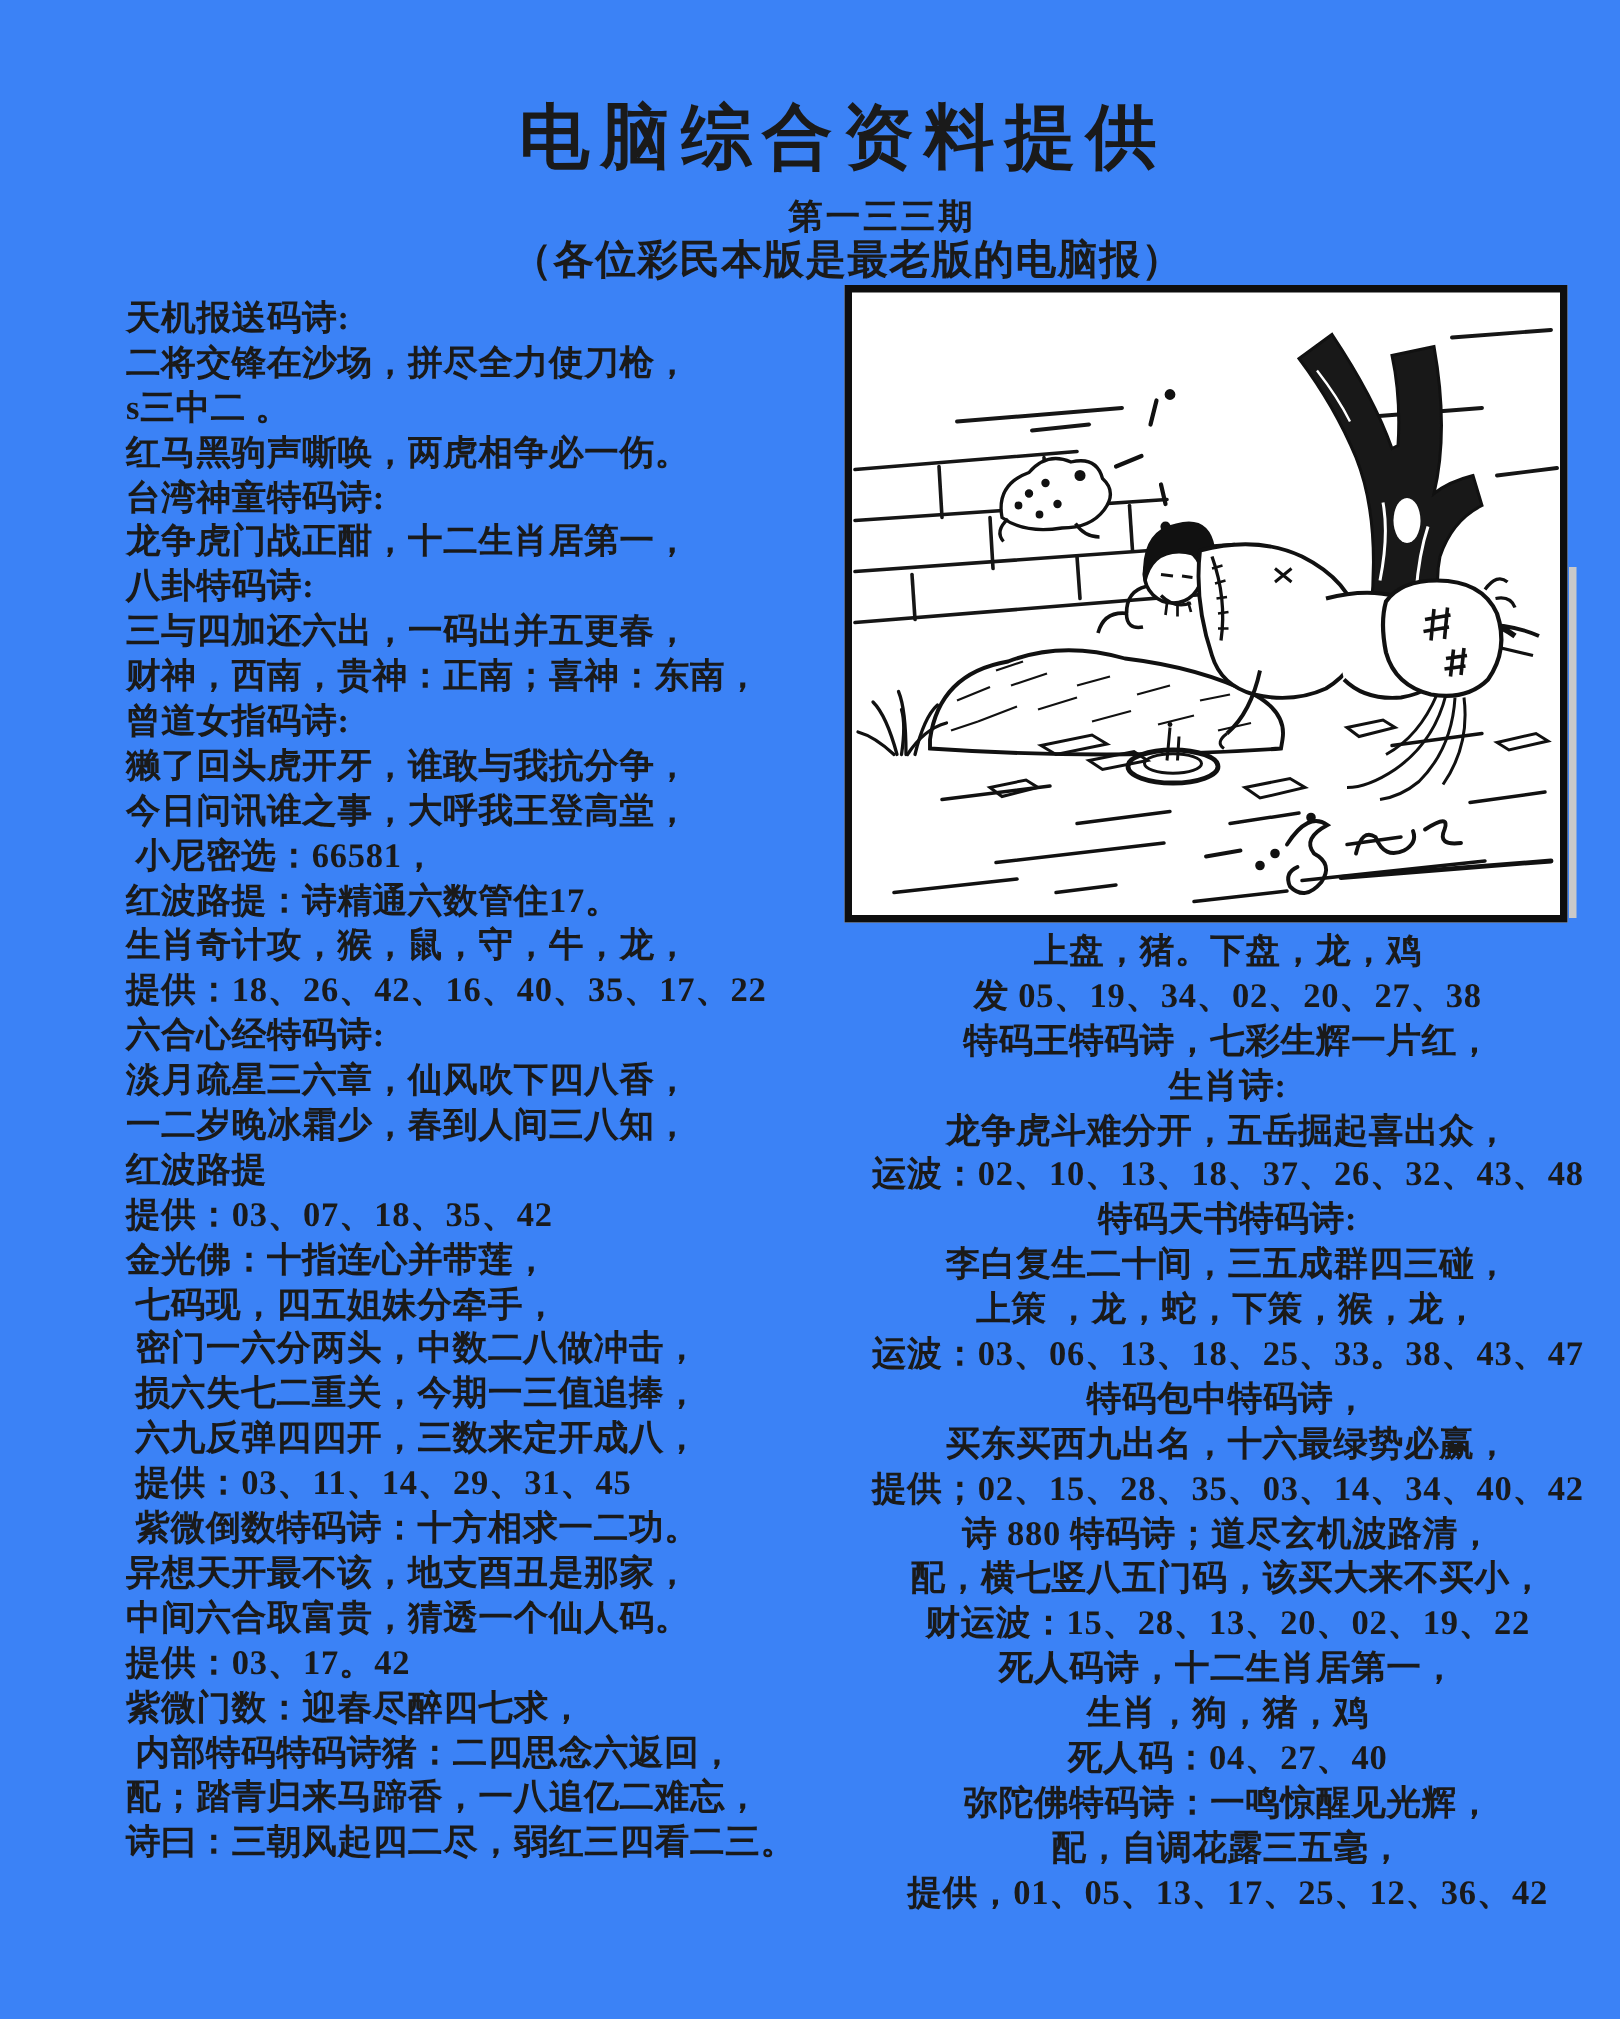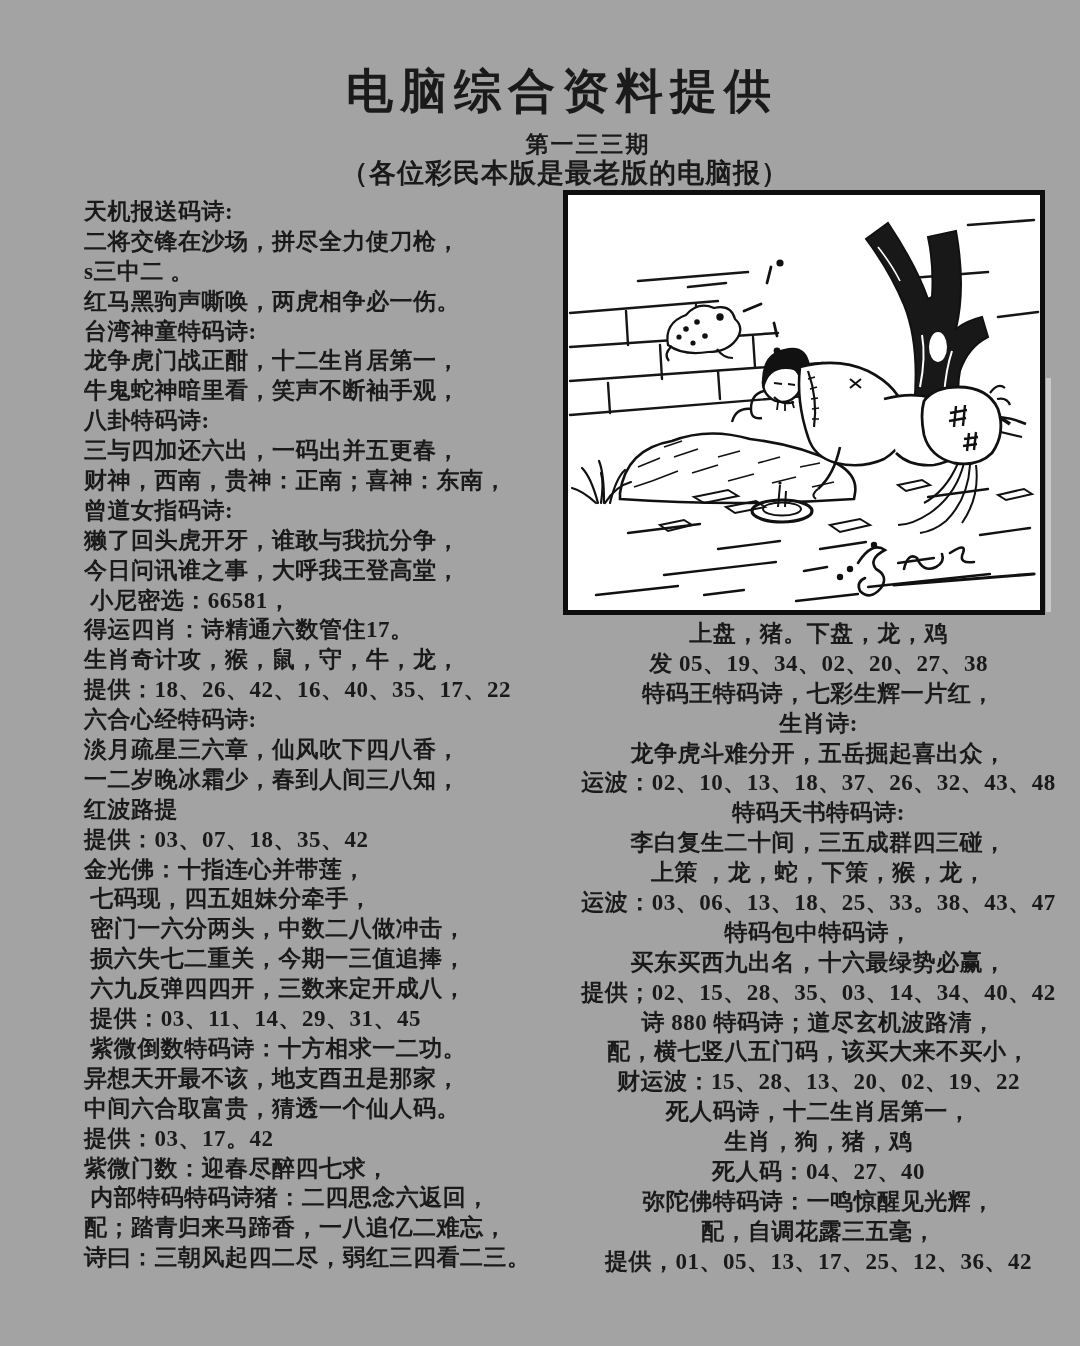--- a/index.html
+++ b/index.html
@@ -1,21 +1,21 @@
 <!DOCTYPE html>
 <html><head>
 <meta charset="utf-8">
 <style>
   html,body{margin:0;padding:0;}
   body{
     width:1080px;height:1346px;position:relative;overflow:hidden;
     background:#ffffff;color:#1a1a1a;
     font-family:"Liberation Serif", serif;
   }
-  .page{position:absolute;inset:0;background:#a3a3a3;}
+  .page{position:absolute;inset:0;background:#3b82f6;}
   .title{
     position:absolute;top:60px;left:0;width:1080px;margin:0;
     text-align:center;font-size:47px;font-weight:900;letter-spacing:7px;
     font-family:"Liberation Sans", sans-serif;
     transform:translateX(22px);
   }
   .issue{
     position:absolute;top:129px;left:0;width:1080px;
     text-align:center;font-size:23px;font-weight:bold;letter-spacing:2px;
     transform:translateX(48px);
@@ -50,29 +50,28 @@
   <div class="issue">第一三三期</div>
   <div class="note">（各位彩民本版是最老版的电脑报）</div>
 
   <div class="col col-left">
       <div class="tline">天机报送码诗:</div>
       <div class="tline">二将交锋在沙场，拼尽全力使刀枪，</div>
       <div class="tline">s三中二 。</div>
       <div class="tline">红马黑驹声嘶唤，两虎相争必一伤。</div>
       <div class="tline">台湾神童特码诗:</div>
       <div class="tline">龙争虎门战正酣，十二生肖居第一，</div>
-      <div class="tline">牛鬼蛇神暗里看，笑声不断袖手观，</div>
       <div class="tline">八卦特码诗:</div>
       <div class="tline">三与四加还六出，一码出并五更春，</div>
       <div class="tline">财神，西南，贵神：正南；喜神：东南，</div>
       <div class="tline">曾道女指码诗:</div>
       <div class="tline">獭了回头虎开牙，谁敢与我抗分争，</div>
       <div class="tline">今日问讯谁之事，大呼我王登高堂，</div>
       <div class="tline"> 小尼密选：66581，</div>
-      <div class="tline">得运四肖：诗精通六数管住17。</div>
+      <div class="tline">红波路提：诗精通六数管住17。</div>
       <div class="tline">生肖奇计攻，猴，鼠，守，牛，龙，</div>
       <div class="tline">提供：18、26、42、16、40、35、17、22</div>
       <div class="tline">六合心经特码诗:</div>
       <div class="tline">淡月疏星三六章，仙风吹下四八香，</div>
       <div class="tline">一二岁晚冰霜少，春到人间三八知，</div>
       <div class="tline">红波路提</div>
       <div class="tline">提供：03、07、18、35、42</div>
       <div class="tline">金光佛：十指连心并带莲，</div>
       <div class="tline"> 七码现，四五姐妹分牵手，</div>
       <div class="tline"> 密门一六分两头，中数二八做冲击，</div>

